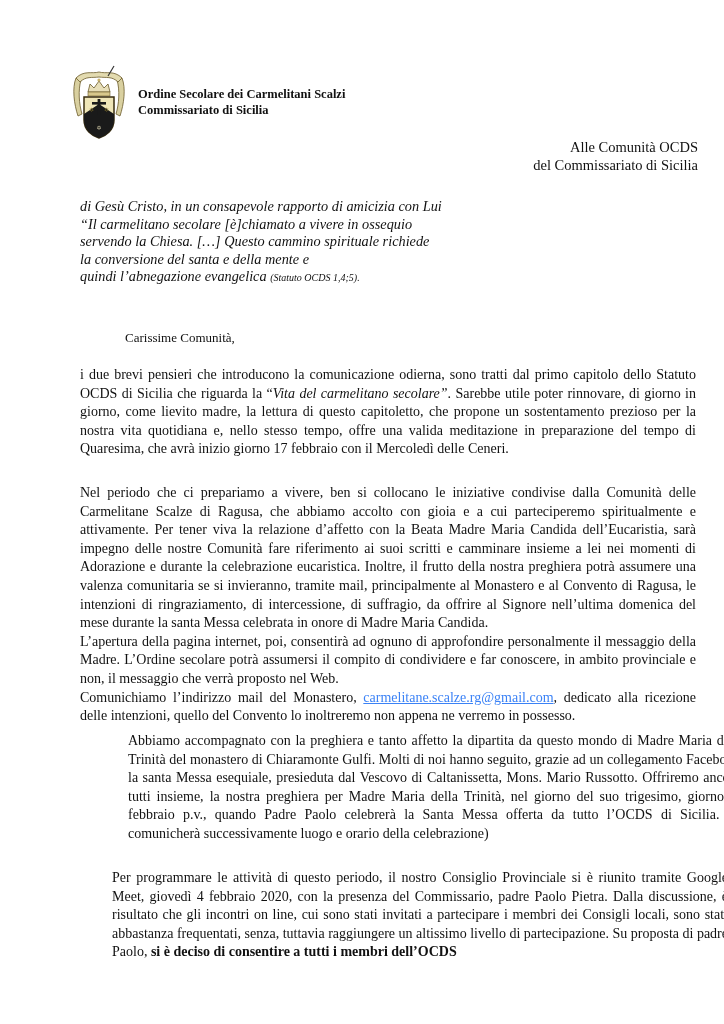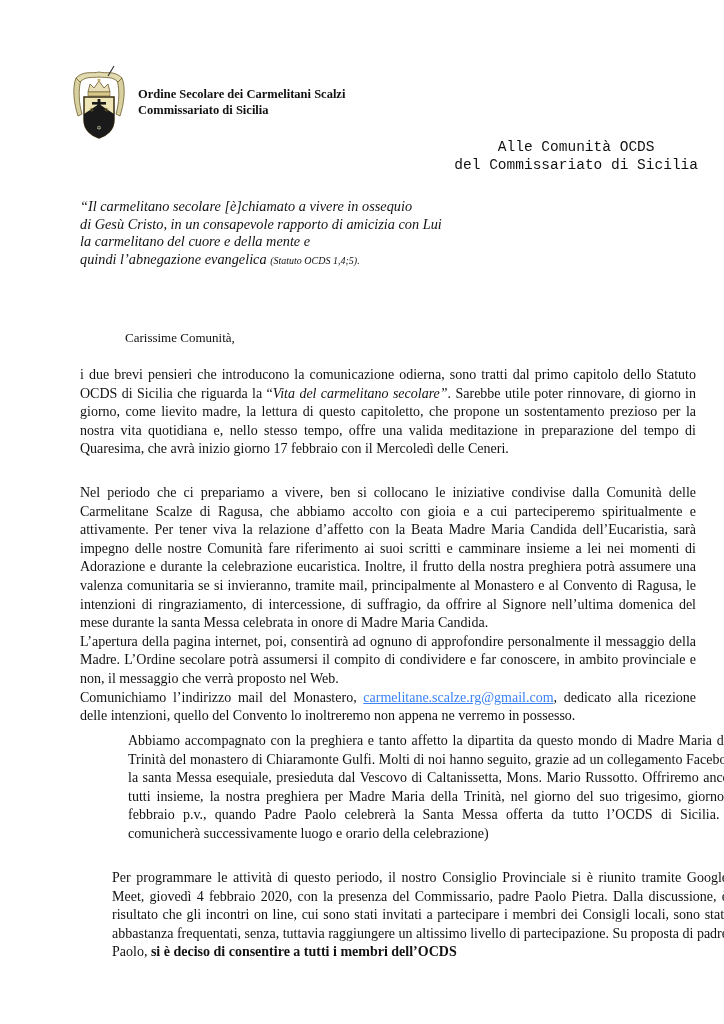--- a/index.html
+++ b/index.html
@@ -7,21 +7,21 @@
       width: 724px; height: 1024px; position: relative; overflow: hidden;
       font-family: "Liberation Serif", "DejaVu Serif", serif;
       color: #111111;
     }
     .page { position: absolute; left: 12px; top: 0; width: 724px; height: 1024px; }
 
     .logo { position: absolute; left: 58px; top: 64px; width: 58px; height: 78px; }
 
     .org { position: absolute; left: 126px; top: 87px; font-weight: bold; font-size: 12.5px; line-height: 15.5px; }
 
-    .recipient { position: absolute; right: 38px; top: 138px; text-align: center; font-size: 14.5px; line-height: 18px; font-family: Liberation Mono, monospace; }
+    .recipient { position: absolute; right: 38px; top: 138px; text-align: right; font-size: 14.5px; line-height: 18px; }
 
     .epigraph { position: absolute; left: 68px; top: 198px; width: 420px; font-style: italic; font-size: 14.3px; line-height: 17.5px; }
     .epigraph .src { font-size: 10px; }
 
     .body-text { position: absolute; left: 68px; width: 616px; font-size: 14px; line-height: 18.6px; text-align: justify; }
     .greeting { position: absolute; left: 113px; top: 330px; font-size: 13px; }
 
     .p1 { top: 366px; }
     .p2 { top: 484px; }
     .p3 { top: 732px; margin-left: 48px; }
@@ -64,23 +64,24 @@
     <div>Ordine Secolare dei Carmelitani Scalzi</div>
     <div>Commissariato di Sicilia</div>
   </div>
 
   <div class="recipient">
     <div>Alle Comunità OCDS</div>
     <div>del Commissariato di Sicilia</div>
   </div>
 
   <div class="epigraph">
+    <div>di Gesù Cristo, in un consapevole rapporto di amicizia con Lui</div>
     <div>“Il carmelitano secolare [è]chiamato a vivere in ossequio</div>
-    <div>di Gesù Cristo, in un consapevole rapporto di amicizia con Lui</div>
-    <div>la carmelitano del cuore e della mente e</div>
+    <div>servendo la Chiesa. […] Questo cammino spirituale richiede</div>
+    <div>la conversione del santa e della mente e</div>
     <div><span>quindi l’abnegazione evangelica </span><span class="src">(Statuto OCDS 1,4;5).</span></div>
   </div>
 
   <div class="greeting">Carissime Comunità,</div>
 
   <div class="body-text p1">
     <p><span> i due brevi pensieri che introducono la comunicazione odierna, sono tratti dal primo capitolo dello Statuto OCDS di Sicilia che riguarda la “</span><span class="ital">Vita del carmelitano secolare”</span><span>. Sarebbe utile poter rinnovare, di giorno in giorno, come lievito madre, la lettura di questo capitoletto, che propone un sostentamento prezioso per la nostra vita quotidiana e, nello stesso tempo, offre una valida meditazione in preparazione del tempo di Quaresima, che avrà inizio giorno 17 febbraio con il Mercoledì delle Ceneri.</span></p>
   </div>
 
   <div class="body-text p2">

